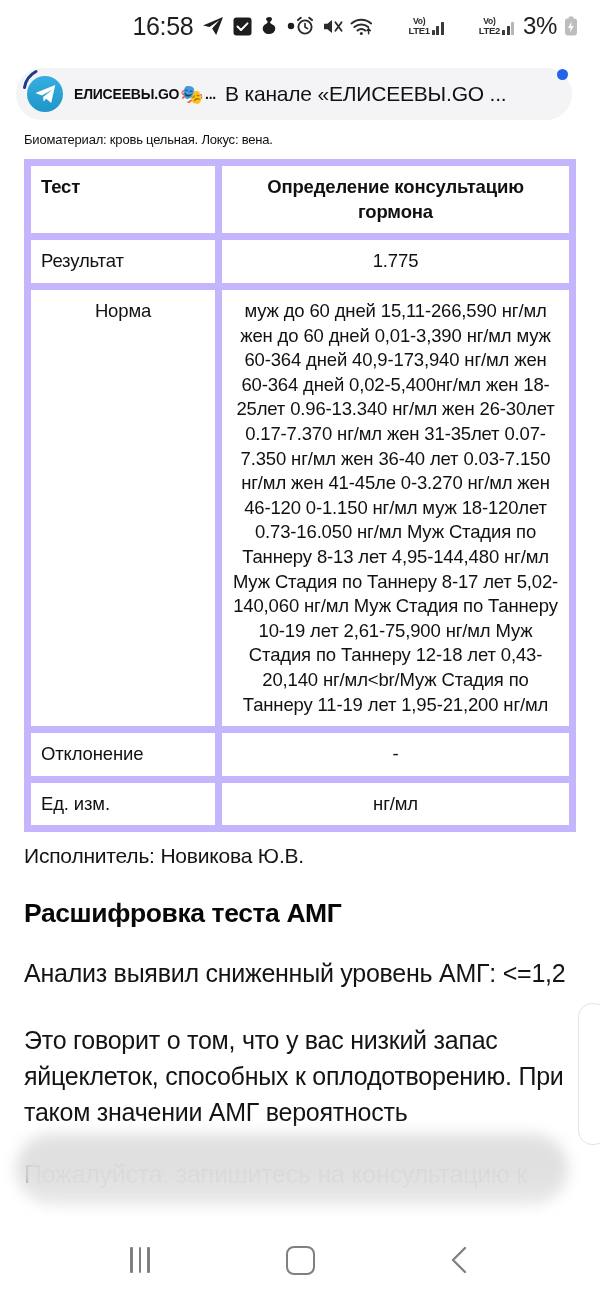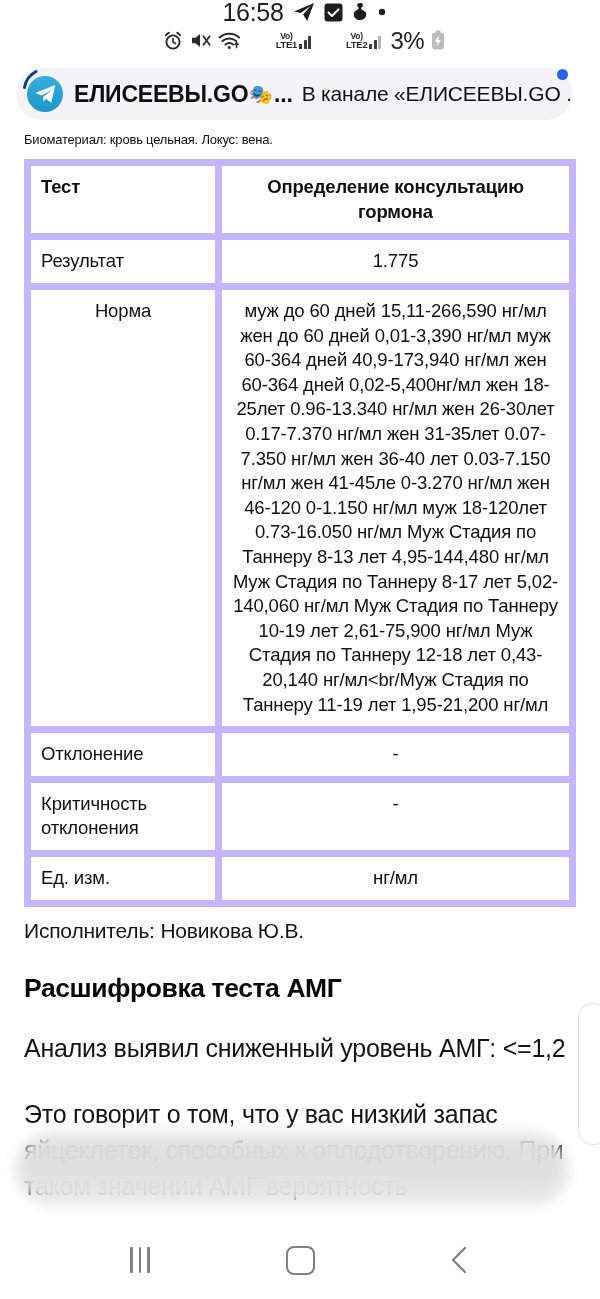--- a/index.html
+++ b/index.html
@@ -19,25 +19,24 @@
   }
 
   
   .status-bar {
     position: absolute;
     top: 0; left: 0;
     width: 600px;
     height: 52px;
     display: flex;
     align-items: center;
-    justify-content: center;
+    justify-content: flex-end;
     padding: 0 22px 0 30px;
     box-sizing: border-box;
     background: #ffffff;
-    flex-direction: column;
   }
   .status-left {
     display: flex;
     align-items: center;
     gap: 9px;
   }
   .status-clock {
     font-size: 25px;
     letter-spacing: -0.3px;
     color: #202020;
@@ -93,21 +92,21 @@
   .tg-avatar {
     width: 36px; height: 36px;
     border-radius: 50%;
     background: linear-gradient(180deg,#37aee2 0%,#1e96c8 100%);
     flex: 0 0 36px;
     display: flex; align-items: center; justify-content: center;
     margin-right: 11px;
   }
   .tg-avatar svg { display:block; }
   .notif-title {
-    font-size: 23px;
+    font-size: 14px;
     font-weight: bold;
     color: #0e0e0e;
     white-space: nowrap;
     letter-spacing: -0.2px;
   }
   .notif-emoji { font-size: 19px; margin: 0 1px; }
   .notif-sub {
     font-size: 21px;
     color: #121212;
     white-space: nowrap;
@@ -372,24 +371,20 @@
         <td class="val">1.775</td>
       </tr>
       <tr class="row-tall">
         <td class="lbl">Норма</td>
         <td class="norma-val">муж до 60 дней 15,11-266,590 нг/мл жен до 60 дней 0,01-3,390 нг/мл муж 60-364 дней 40,9-173,940 нг/мл жен 60-364 дней 0,02-5,400нг/мл жен 18-25лет 0.96-13.340 нг/мл жен 26-30лет 0.17-7.370 нг/мл жен 31-35лет 0.07-7.350 нг/мл жен 36-40 лет 0.03-7.150 нг/мл жен 41-45ле 0-3.270 нг/мл жен 46-120 0-1.150 нг/мл муж 18-120лет 0.73-16.050 нг/мл Муж Стадия по Таннеру 8-13 лет 4,95-144,480 нг/мл Муж Стадия по Таннеру 8-17 лет 5,02-140,060 нг/мл Муж Стадия по Таннеру 10-19 лет 2,61-75,900 нг/мл Муж Стадия по Таннеру 12-18 лет 0,43-20,140 нг/мл&lt;br/Муж Стадия по Таннеру 11-19 лет 1,95-21,200 нг/мл</td>
       </tr>
       <tr class="row-dev">
         <td class="lbl">Отклонение</td>
         <td class="val">-</td>
       </tr>
-      <tr class="row-crit">
-        <td class="lbl">Критичность отклонения</td>
-        <td class="val">-</td>
-      </tr>
       <tr class="row-units">
         <td class="lbl">Ед. изм.</td>
         <td class="val">нг/мл</td>
       </tr>
     </tbody>
   </table>
 
   <div class="executor">Исполнитель: Новикова Ю.В.</div>
 
   <h2 class="section-title">Расшифровка теста АМГ</h2>

